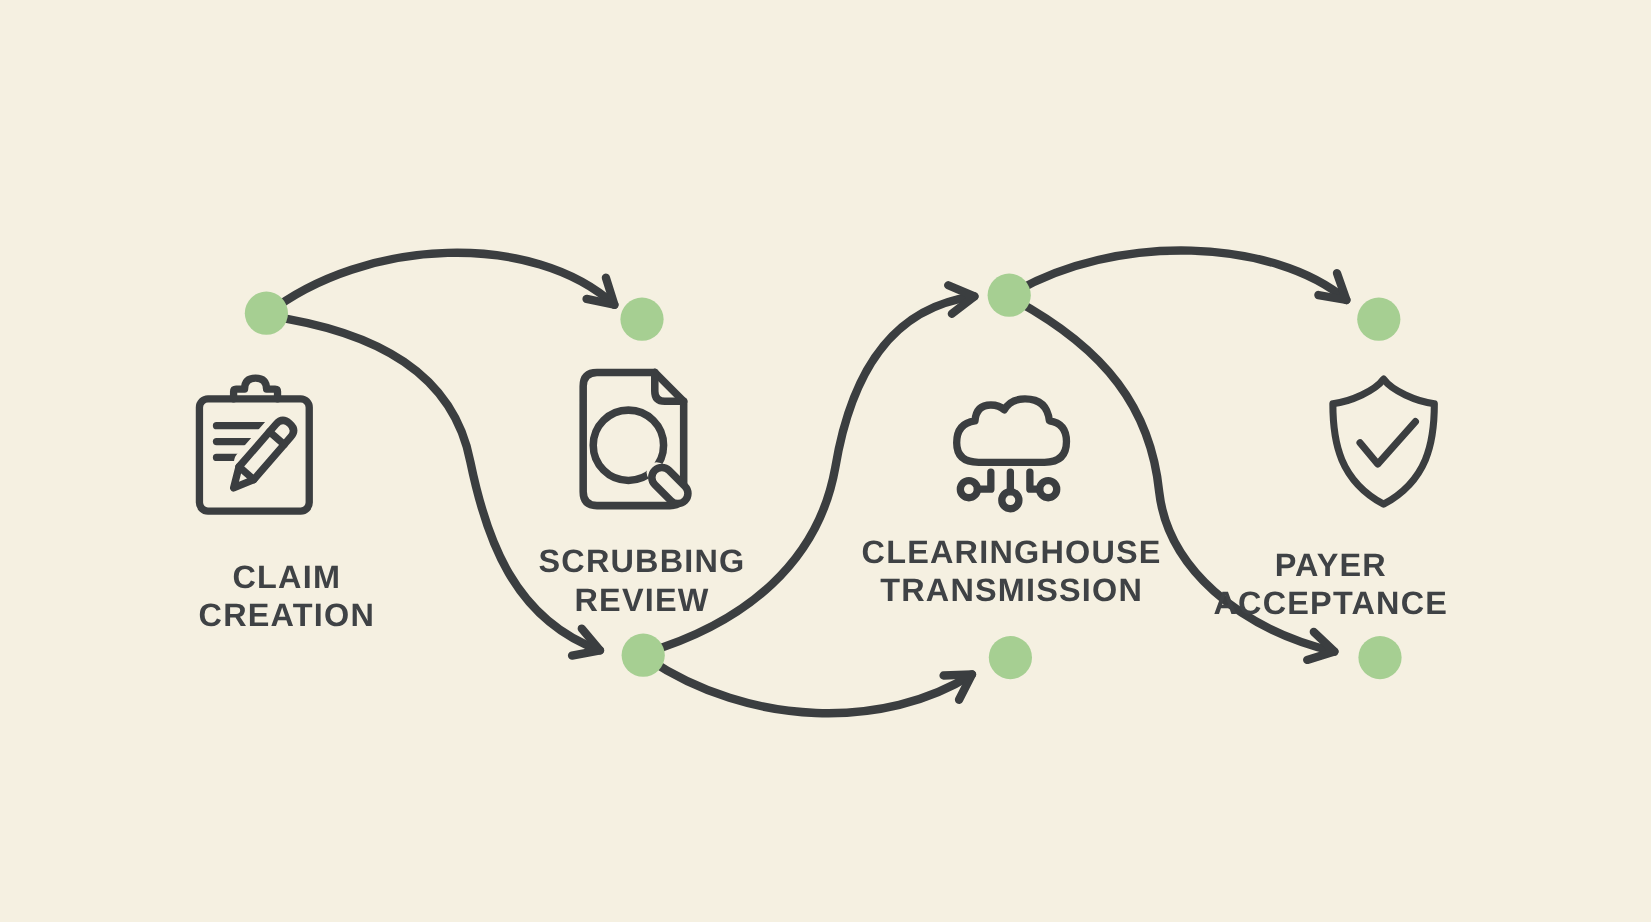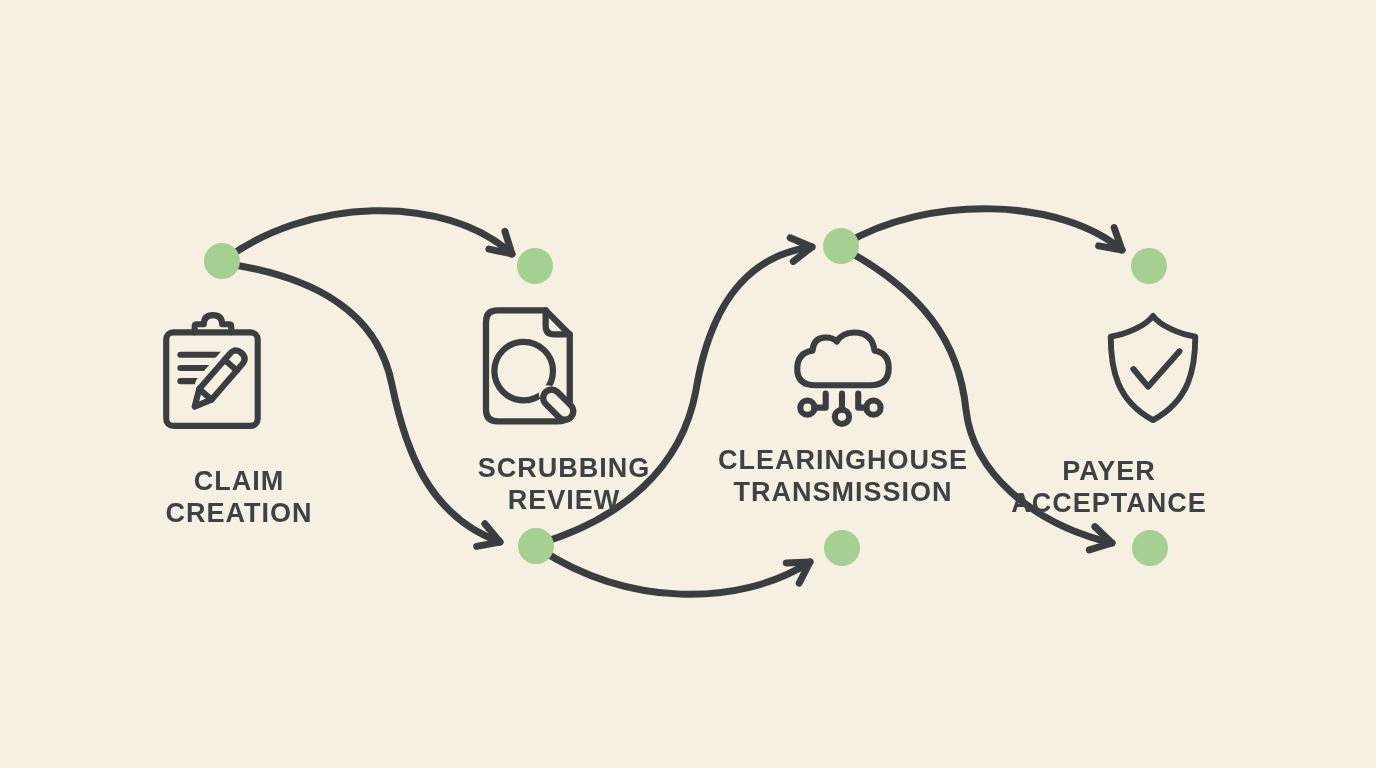--- a/index.html
+++ b/index.html
@@ -114,20 +114,20 @@
 
   <div class="stage-icon" style="left:1094px;top:308px;">
     <svg width="118" height="122" viewBox="0 0 120 124">
       <path class="stroke" d="M60 8 C53 18, 32 27, 17 29 C17 62, 23 94, 60 114 C97 94, 103 62, 103 29 C88 27, 67 18, 60 8 Z"></path>
       <path class="stroke" d="M40 62 L55 80 L87 44"></path>
     </svg>
   </div>
 
   <div class="stage-label" style="left:224px;top:465px;margin-left:15px;">CLAIM
 CREATION</div>
-  <div class="stage-label" style="left:564px;top:452px;">SCRUBBING
+  <div class="stage-label" style="left:535px;top:452px;">SCRUBBING
 REVIEW</div>
   <div class="stage-label" style="left:843px;top:444px;">CLEARINGHOUSE
 TRANSMISSION</div>
   <div class="stage-label" style="left:1109px;top:455px;">PAYER
 ACCEPTANCE</div>
 
 </div>
 
 </body></html>

